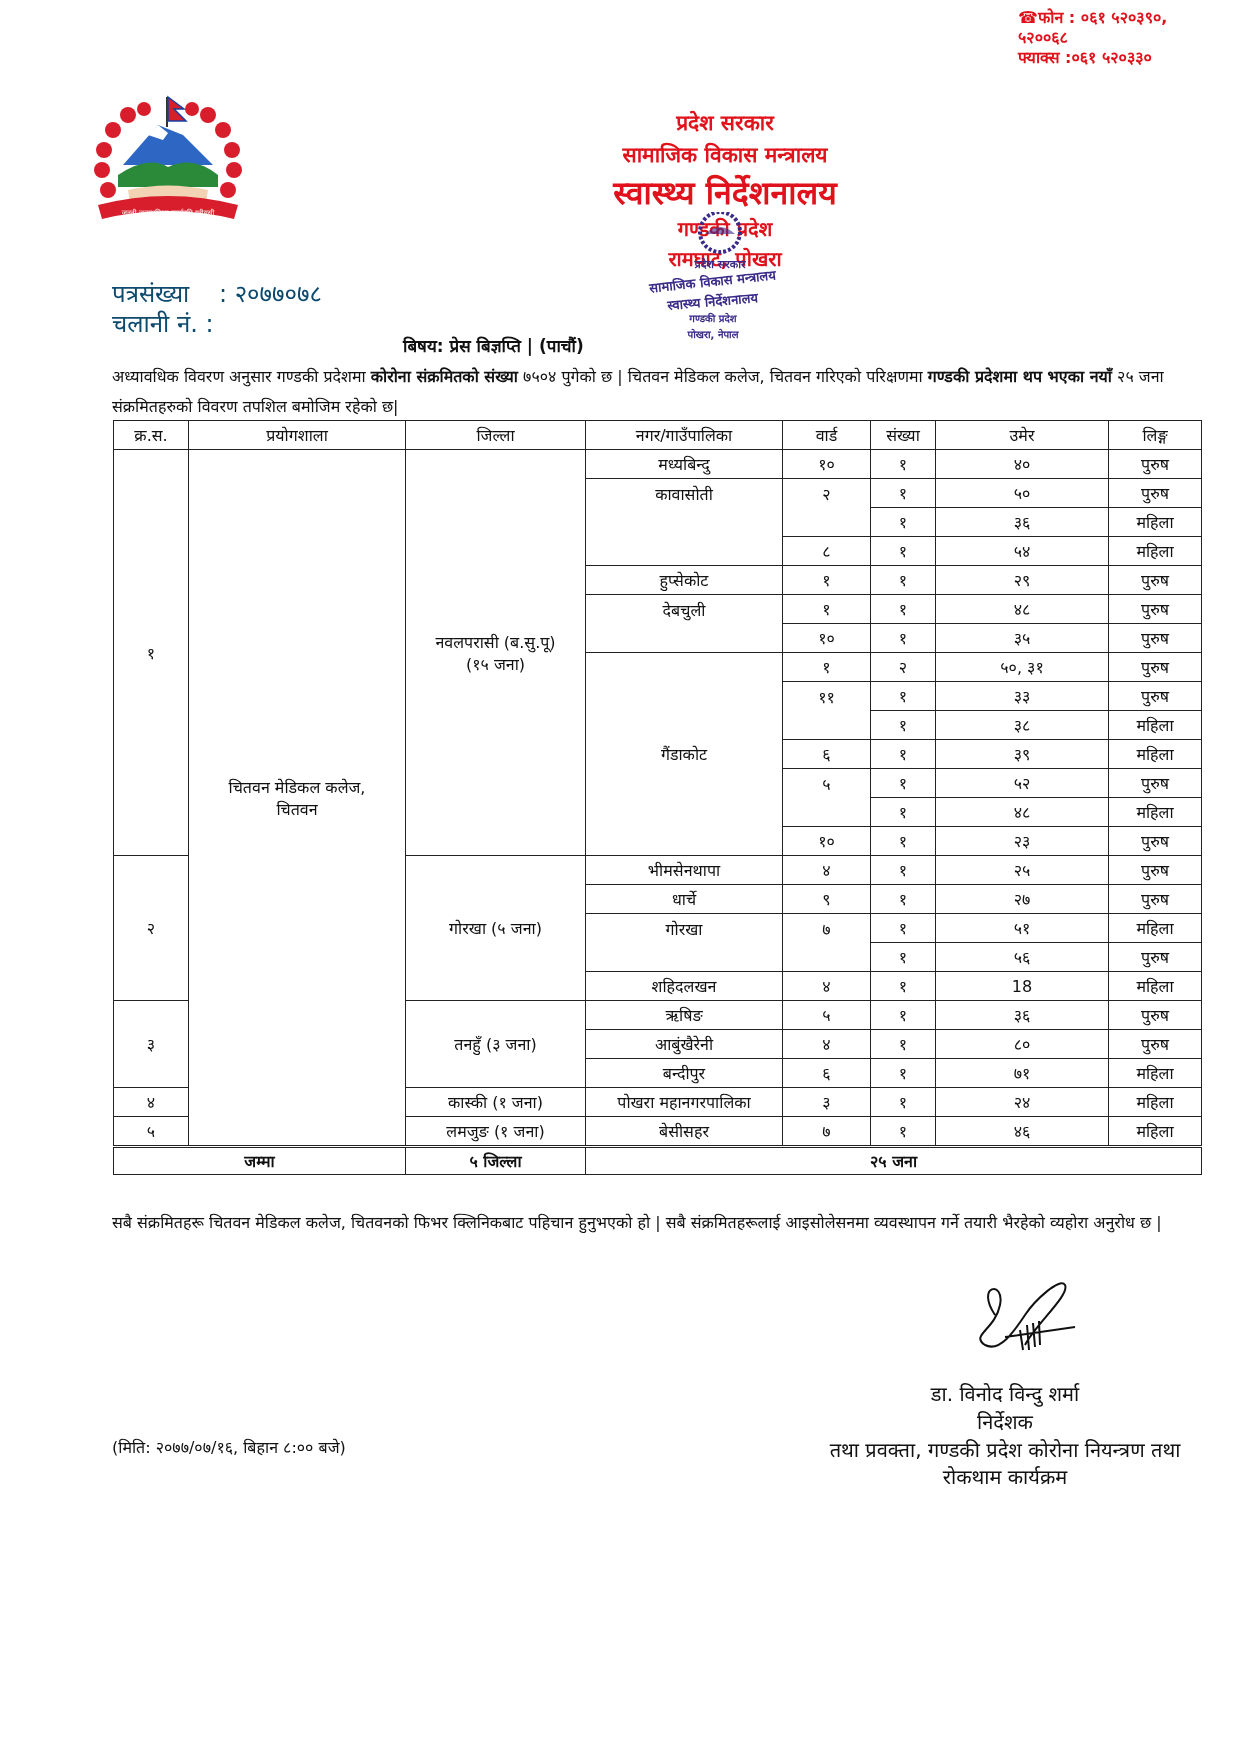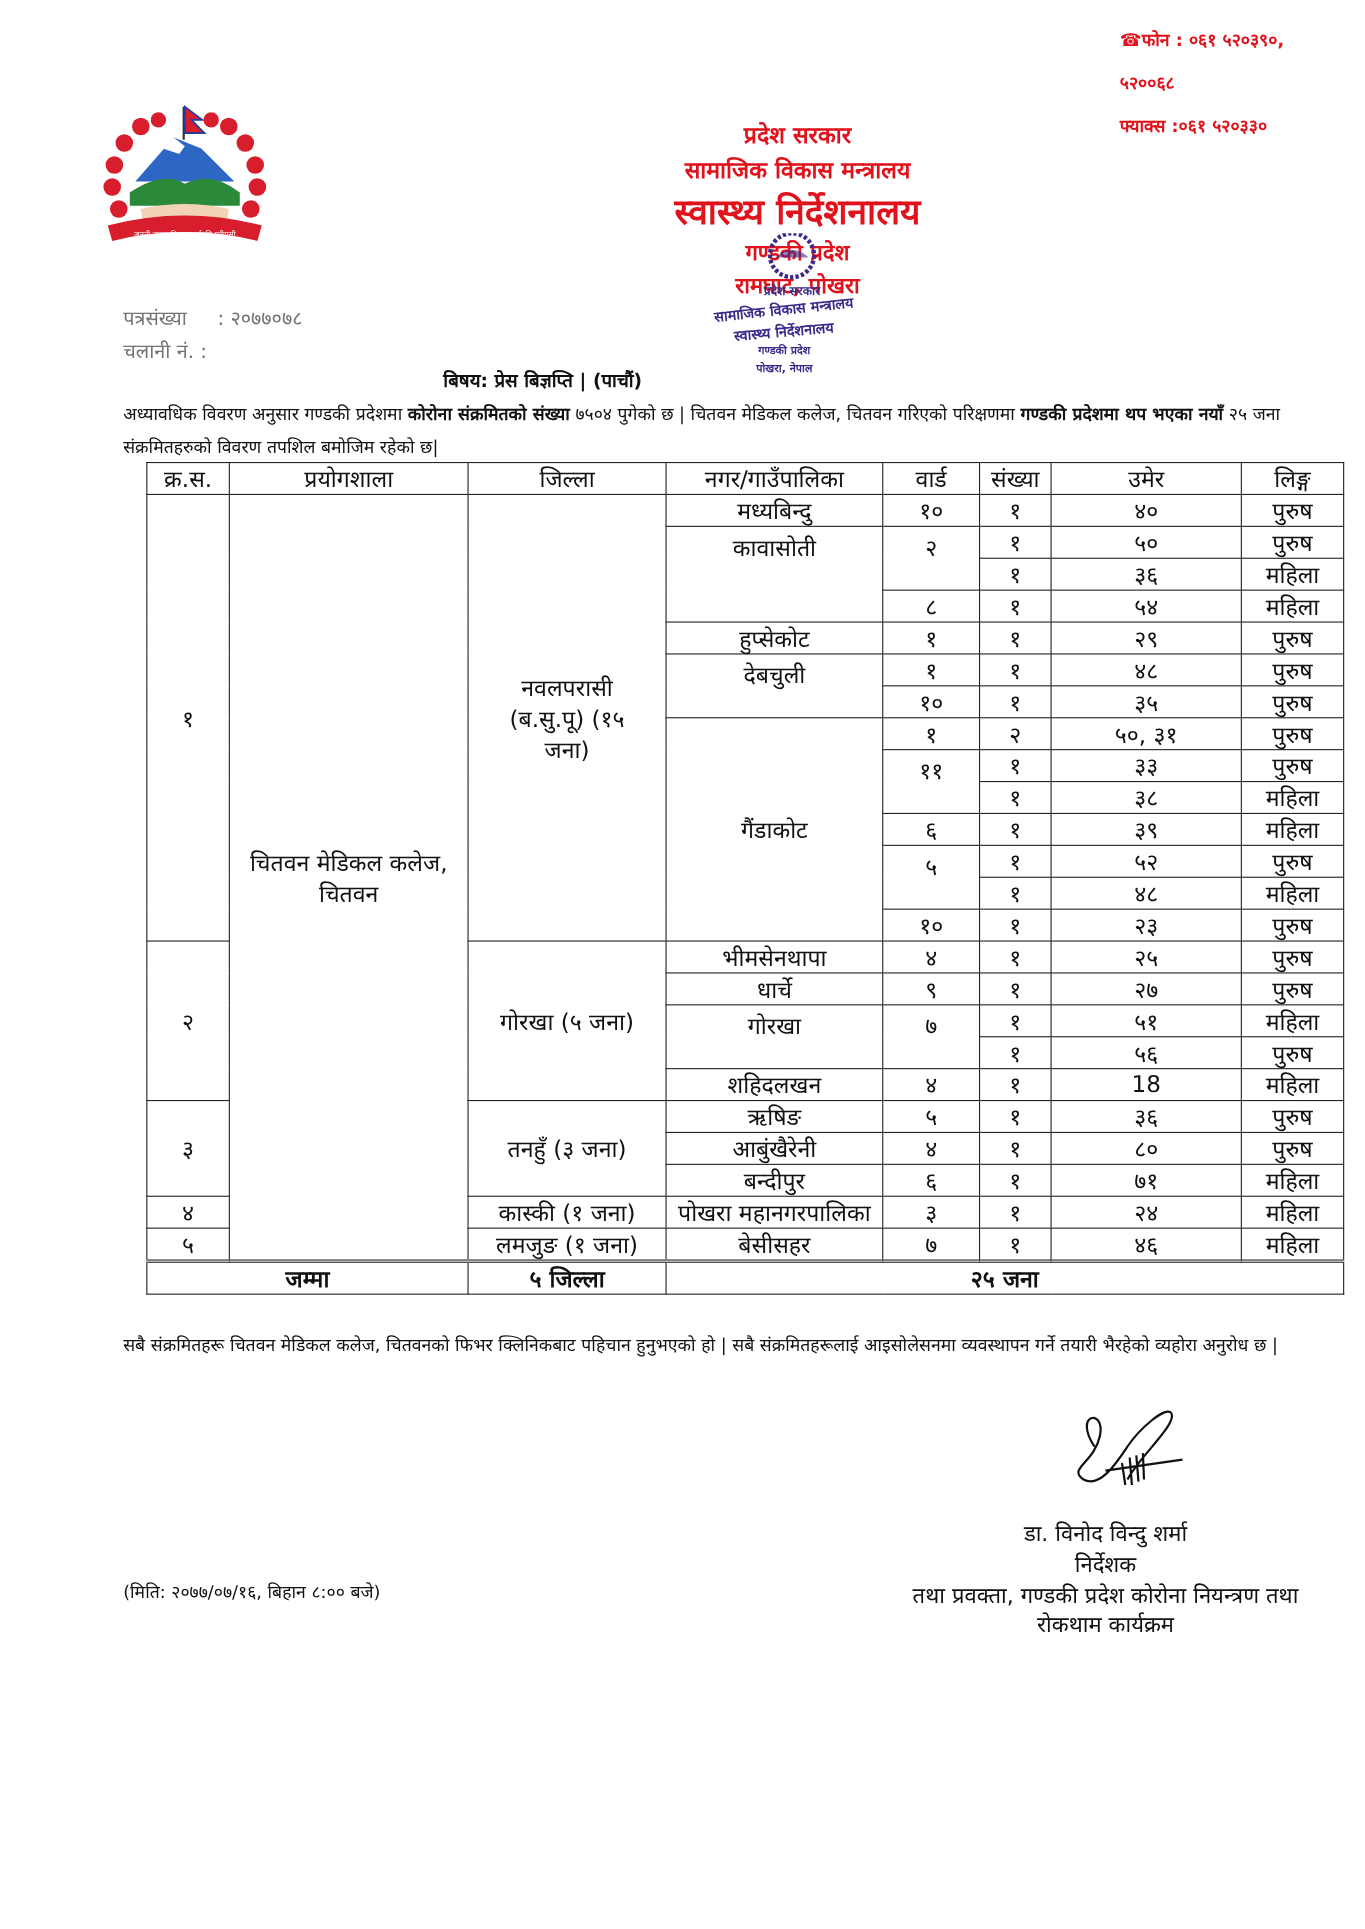--- a/index.html
+++ b/index.html
@@ -1,36 +1,36 @@
 <!DOCTYPE html>
 <html><head>
 <meta charset="utf-8">
 <style>
   html, body { margin: 0; padding: 0; background: #ffffff; }
   body { width: 1241px; height: 1754px; position: relative; overflow: hidden;
          font-family: "DejaVu Sans", "Liberation Sans", sans-serif; color: #111; }
   .abs { position: absolute; }
   .contact { left: 1018px; top: 8px; font-size: 16px; line-height: 20px; font-weight: bold; color: #e0121b; }
-  .contact div { white-space: nowrap; margin-top: 19px; }
+  .contact div { white-space: nowrap; }
   .emblem { left: 88px; top: 95px; width: 160px; height: 140px; }
   .hdr { left: 560px; width: 330px; text-align: center; font-weight: bold; color: #e0121b; }
   .hdr1 { top: 108px; font-size: 21px; }
   .hdr2 { top: 140px; font-size: 21px; }
   .hdr3 { top: 170px; font-size: 32px; }
   .hdr4 { top: 215px; font-size: 20px; }
   .hdr5 { top: 245px; font-size: 20px; }
   .stamp { left: 625px; top: 212px; width: 180px; height: 140px; }
-  .ref { left: 112px; font-size: 18px; color: #737373; }
+  .ref { left: 112px; font-size: 24px; color: #0c4a6e; }
   .ref1 { top: 276px; }
   .ref2 { top: 306px; }
   .subject { left: 355px; top: 334px; font-size: 17px; font-weight: bold; margin-left: 48px; }
   .intro { left: 112px; top: 362px; width: 1100px; font-size: 16px; line-height: 30px; }
   .intro b { font-weight: bold; }
   table.data { position: absolute; left: 113px; top: 420px; width: 1088px; border-collapse: collapse;
-               font-size: 21px; table-layout: fixed; margin-left: 20px; }
+               font-size: 16px; table-layout: fixed; }
   table.data td, table.data th { border: 1.5px solid #222; text-align: center; padding: 0; height: 28px;
                font-weight: normal; vertical-align: middle; }
   table.data th { height: 28px; }
   table.data td.top { vertical-align: top; padding-top: 4px; }
   table.data tr.total td { font-weight: bold; height: 26px; border-top: 3px double #222; }
   .closing { left: 112px; top: 1208px; width: 1100px; font-size: 16px; line-height: 30px; }
   .signature { left: 965px; top: 1275px; width: 120px; height: 80px; }
   .signer { left: 800px; width: 410px; text-align: center; font-size: 20px; }
   .signer1 { top: 1380px; }
   .signer2 { top: 1408px; }

